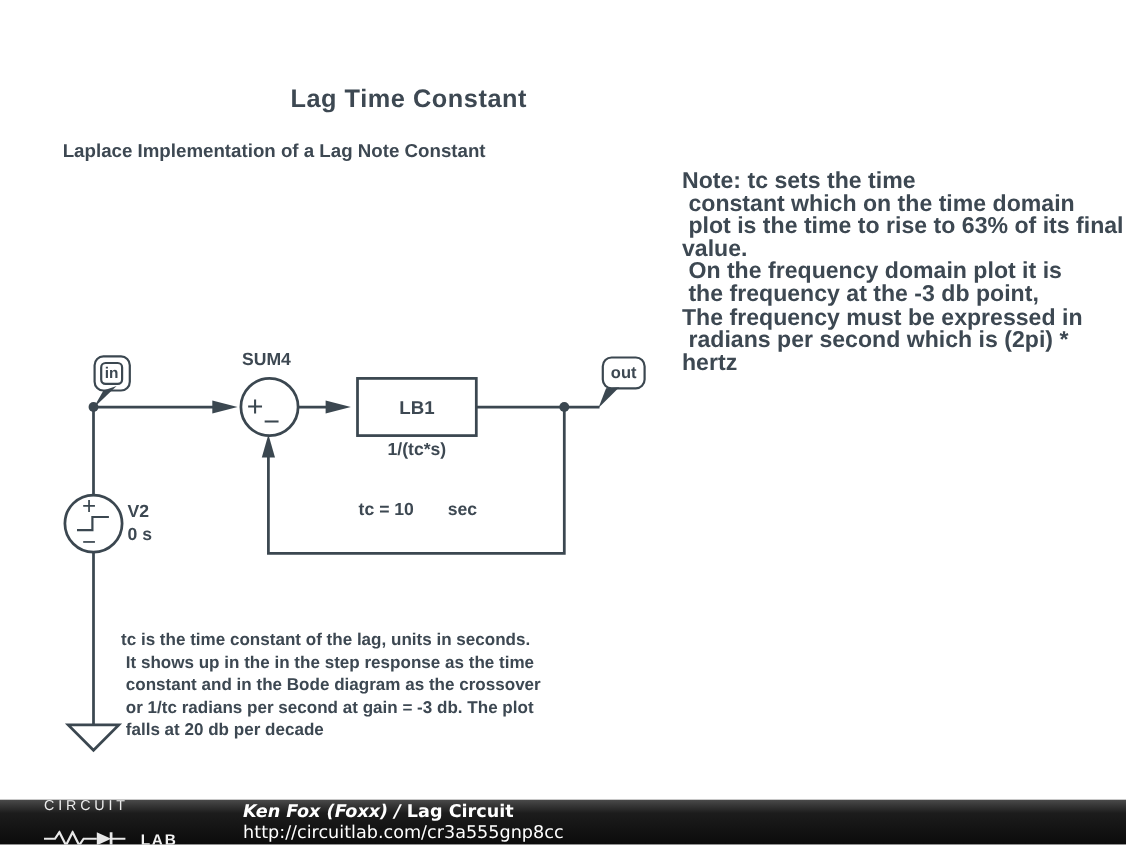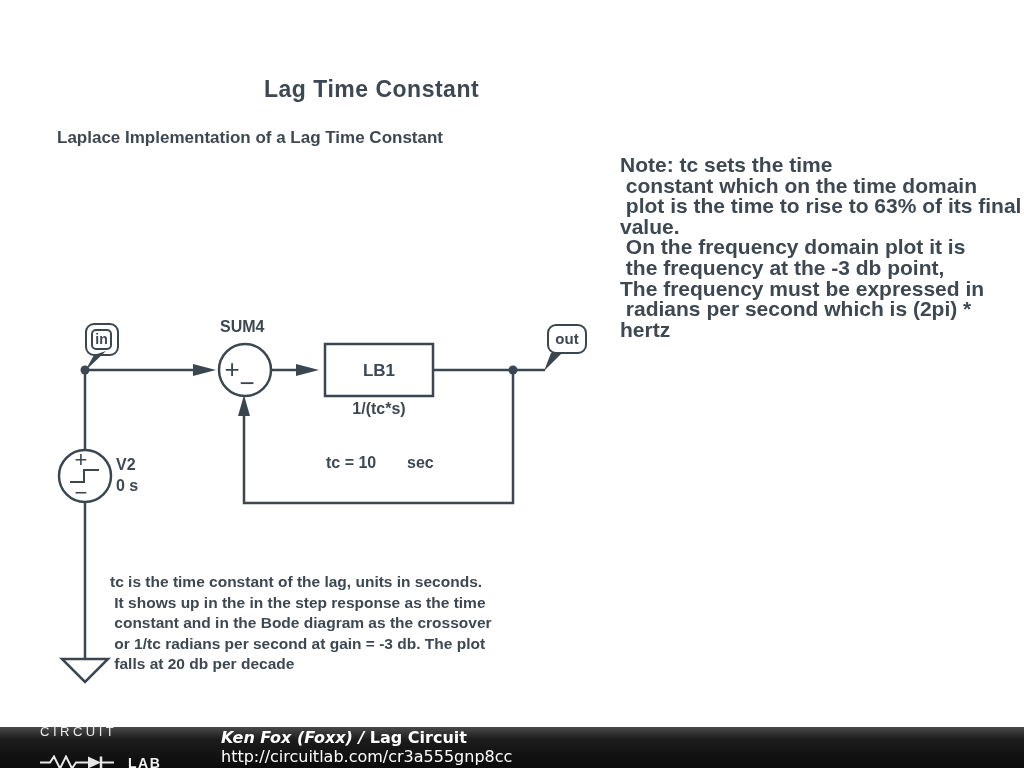--- a/index.html
+++ b/index.html
@@ -34,21 +34,21 @@
   .sep{font-style:italic;font-weight:bold;}
   .cname{font-weight:bold;}
   .url{font-weight:normal;}
 </style>
 </head>
 <body>
 
 <div class="page">
 
   <div class="abs title">Lag Time Constant</div>
-  <div class="abs subtitle">Laplace Implementation of a Lag Time Constant</div>
+  <div class="abs subtitle">Laplace Implementation of a Lag Note Constant</div>
   <div class="abs textblock note">Note: tc sets the time
  constant which on the time domain
  plot is the time to rise to 63% of its final
 value.
  On the frequency domain plot it is
  the frequency at the -3 db point,
 The frequency must be expressed in
  radians per second which is (2pi) * hertz</div>
   <div class="abs textblock tcnote">tc is the time constant of the lag, units in seconds.
  It shows up in the in the step response as the time

